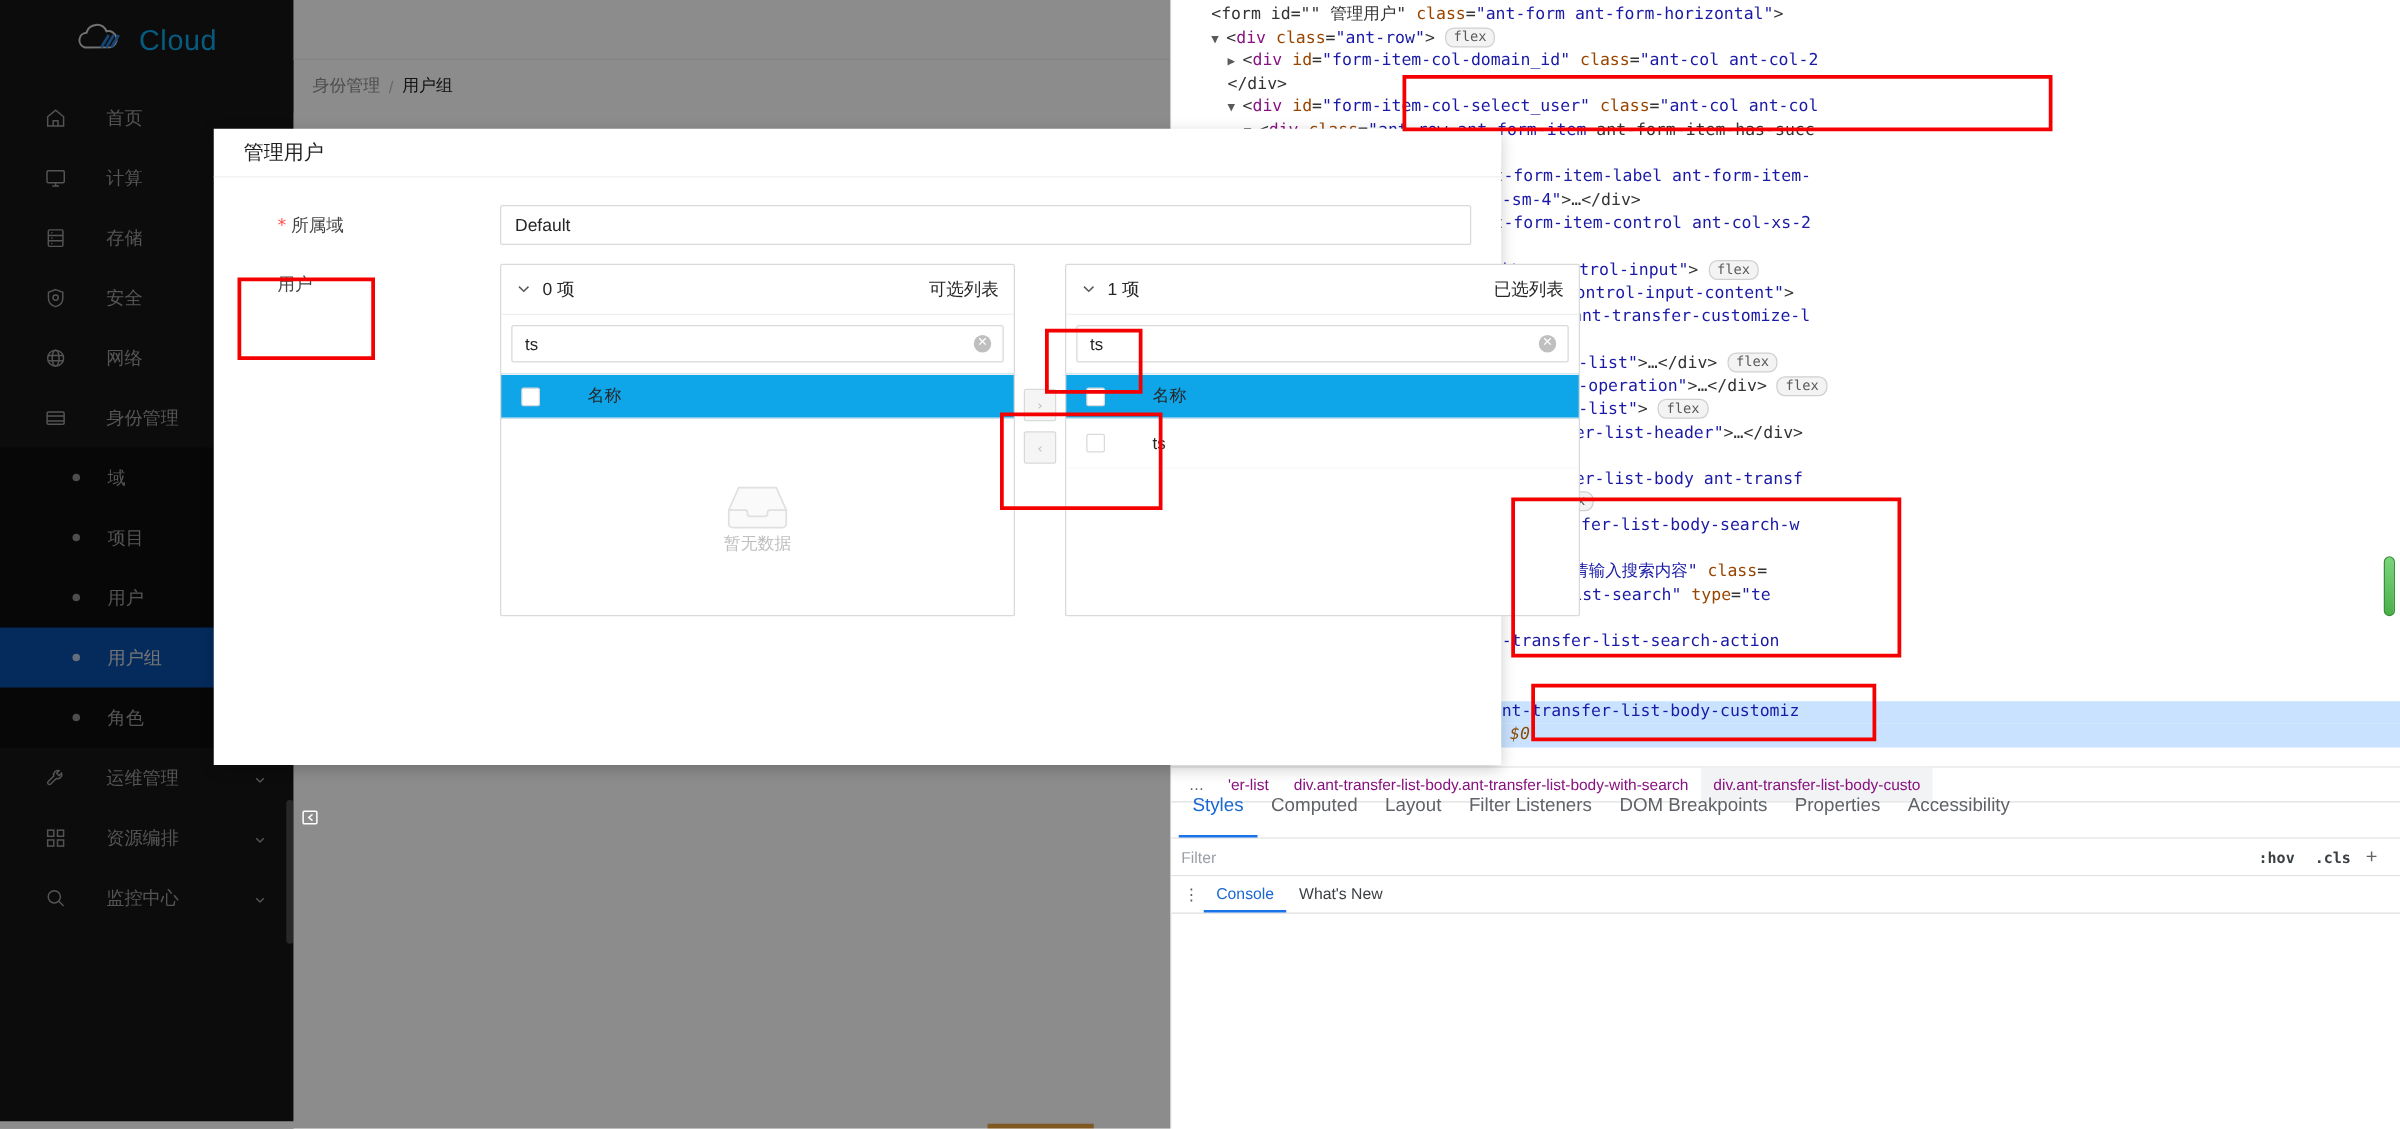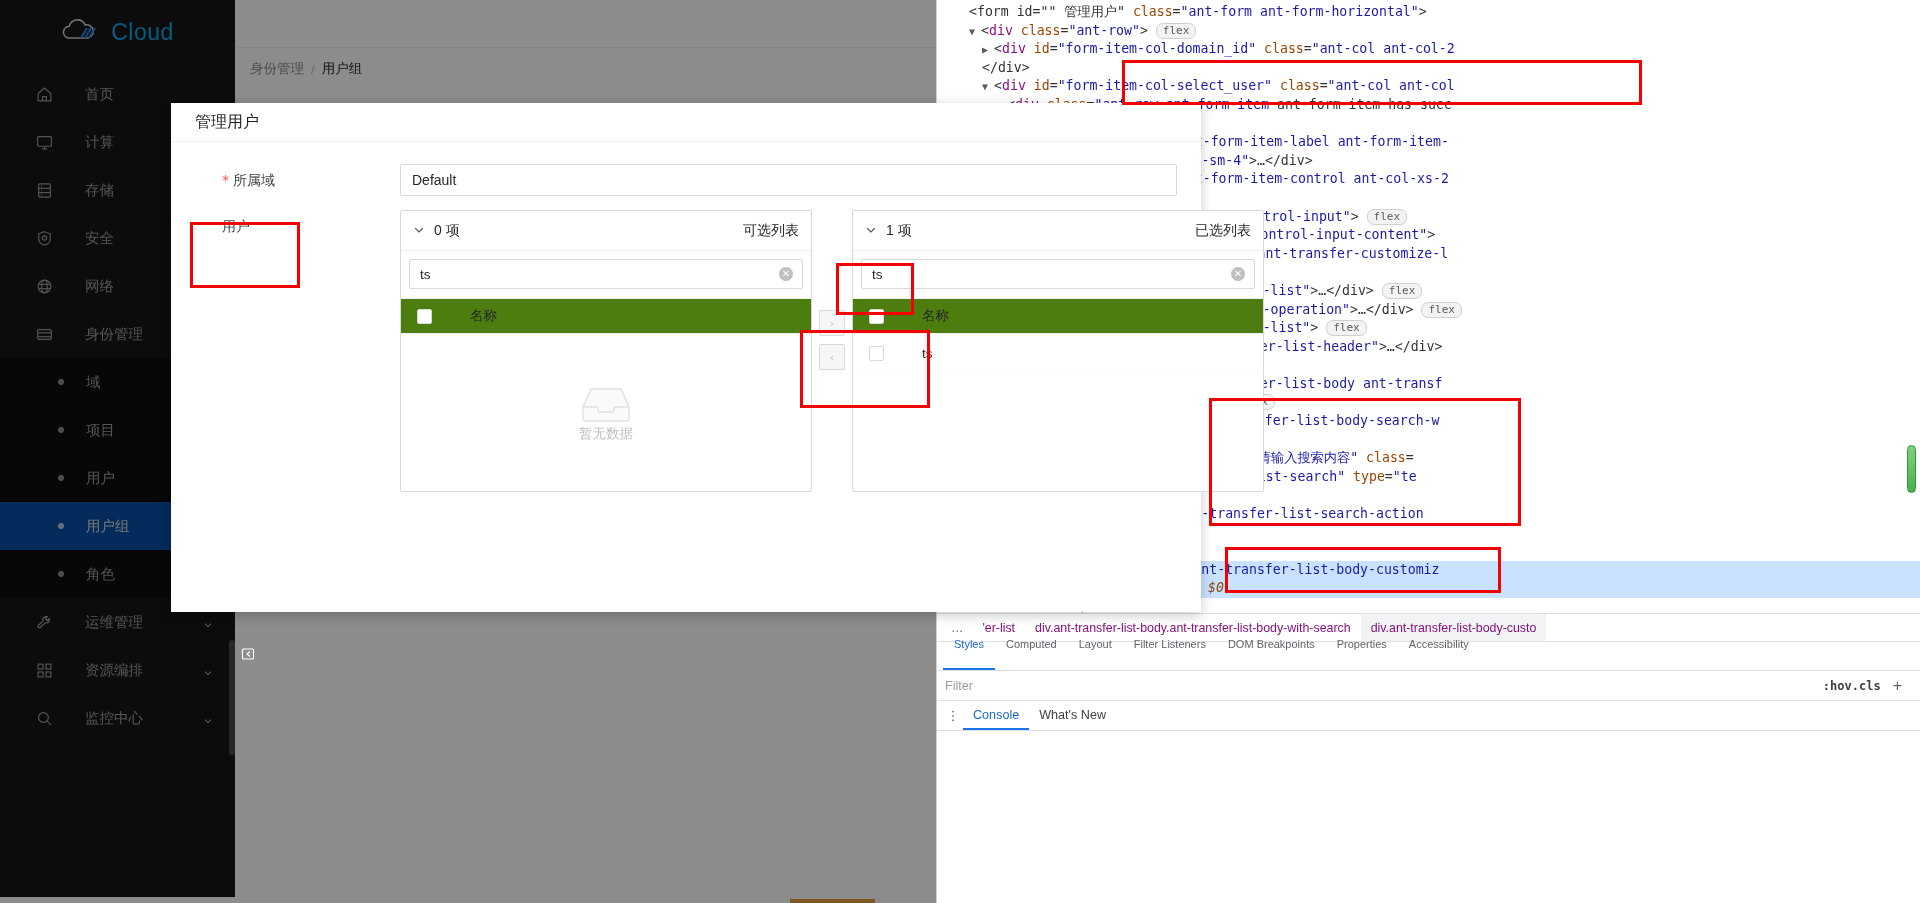--- a/index.html
+++ b/index.html
@@ -145,21 +145,21 @@
     font-size: 13.5px; color: #262626; position: relative; background: #fff;
   }
   .t-search .clear {
     position: absolute; right: 9px; top: 50%; transform: translateY(-50%);
     width: 14px; height: 14px; border-radius: 50%;
     background: #bfbfbf; color: #fff;
     font-size: 10px; line-height: 14px; text-align: center;
     font-family: "DejaVu Sans", sans-serif; cursor: pointer;
   }
   .t-table-head {
-    margin-top: 9px; height: 36px; background: #4d7c0f;
+    margin-top: 9px; height: 36px; background: #0ea5e9;
     border-top: 1px solid #f0f0f0; border-bottom: 1px solid #f0f0f0;
     display: flex; align-items: center; padding-left: 16px; gap: 38px;
     font-size: 13.5px; color: #262626;
   }
   .cbox {
     width: 15px; height: 15px; border: 1px solid #d9d9d9;
     border-radius: 2px; background: #fff; flex: 0 0 15px; cursor: pointer;
   }
   .t-rows { flex: 1; overflow: hidden; }
   .t-row {
@@ -236,33 +236,33 @@
   .crumb-i.on { background: #f1f3f4; }
 
   #dt-tabs {
     height: 30px; border-top: 1px solid #e0e0e0;
     border-bottom: 1px solid #e0e0e0;
     display: flex; align-items: flex-end; gap: 0; padding-left: 6px;
     font-family: "Liberation Sans", sans-serif; background: #fff;
   }
   .dt-tab {
     padding: 0 11px; height: 40px; line-height: 29px;
-    font-size: 11px; color: #5f6368; cursor: pointer; white-space: nowrap;
+    font-size: 15px; color: #5f6368; cursor: pointer; white-space: nowrap;
   }
   .dt-tab.on { color: #1967d2; border-bottom: 2px solid #1a73e8; }
 
   #dt-filter {
     height: 30px; border-bottom: 1px solid #e0e0e0;
     display: flex; align-items: center; padding: 0 8px;
     font-family: "Liberation Sans", sans-serif; background: #fff;
   }
   #dt-filter .fld {
     flex: 1; font-size: 12.6px; color: #9aa0a6;
   }
-  #dt-filter .hov { font-size: 12px; color: #3c4043; font-weight: bold; margin-right: 0;
+  #dt-filter .hov { font-size: 12px; color: #3c4043; font-weight: bold; margin-right: 16px;
     font-family: "DejaVu Sans Mono", monospace; text-align: center;}
   #dt-filter .cls { font-size: 12px; color: #3c4043; font-weight: bold; margin-right: 12px;
     font-family: "DejaVu Sans Mono", monospace;}
   #dt-filter .plus { font-size: 16px; color: #5f6368; margin-right: 10px; }
 
   #dt-console {
     height: 30px; display: flex; align-items: center; gap: 0;
     padding-left: 6px; border-bottom: 1px solid #e0e0e0;
     font-family: "Liberation Sans", sans-serif; background: #fff;
   }

